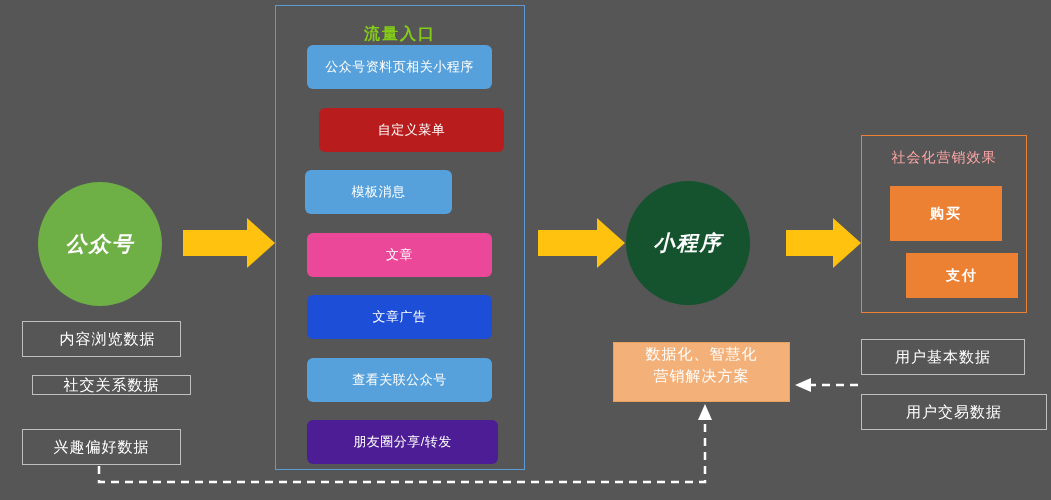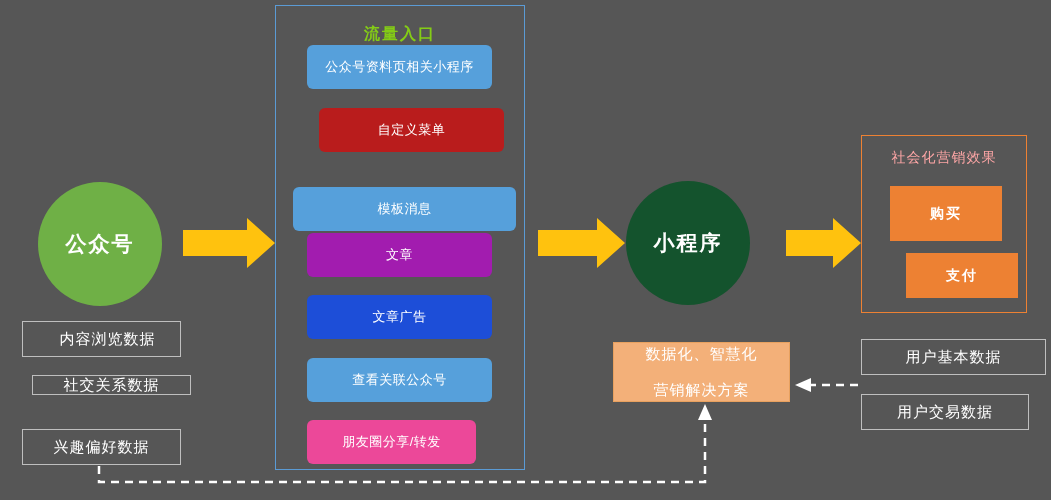--- a/index.html
+++ b/index.html
@@ -10,21 +10,21 @@
     overflow:hidden;
     position:relative;
   }
   #stage{position:absolute;left:0;top:0;width:1051px;height:500px;}
   .abs{position:absolute;box-sizing:border-box;}
 
   
   .circle{
     border-radius:50%;
     display:flex;align-items:center;justify-content:center;
-    color:#ffffff;font-weight:bold;letter-spacing:2px;
+    color:#ffffff;font-weight:bold;letter-spacing:2px;font-style:italic;
   }
 
   
   .panel-blue{border:1.5px solid #5B9BD5;}
   .panel-title{
     color:#84cc16;font-size:16px;font-weight:bold;letter-spacing:2px;
     text-align:center;width:100%;
   }
   .blue-item{
     display:flex;align-items:center;justify-content:center;
@@ -45,21 +45,21 @@
   
   .tag{
     border:1.5px solid #bfbfbf;
     display:flex;align-items:center;justify-content:center;
     color:#ffffff;font-size:15px;letter-spacing:1px;
   }
 
   
   .peach{
     background:#F3B079;border:1.5px solid #E8A15F;
-    display:flex;flex-direction:column;align-items:center;justify-content:space-between;
+    display:flex;flex-direction:column;align-items:center;justify-content:flex-start;
     color:#ffffff;font-size:15px;line-height:1.45;letter-spacing:1px;
   }
 
   svg{position:absolute;left:0;top:0;pointer-events:none;}
 </style>
 </head>
 <body>
 
 <div id="stage">
 
@@ -94,33 +94,33 @@
 
   <div class="abs panel-blue" style="left:275px;top:5px;width:250px;height:465px;">
     <div class="abs panel-title" style="left:0;top:18px;">流量入口</div>
   </div>
   <div class="abs blue-item" style="left:307px;top:45px;width:185px;height:44px;background:#56A0DB;">
     <span>公众号资料页相关小程序</span>
   </div>
   <div class="abs blue-item" style="left:307px;top:108px;width:185px;height:44px;background:#b91c1c;margin-left:12px;">
     <span>自定义菜单</span>
   </div>
-  <div class="abs blue-item" style="left:293px;top:170px;width:223px;height:44px;background:#56A0DB;margin-top:17px;">
+  <div class="abs blue-item" style="left:305px;top:170px;width:147px;height:44px;background:#56A0DB;">
     <span>模板消息</span>
   </div>
-  <div class="abs blue-item" style="left:307px;top:233px;width:185px;height:44px;background:#a21caf;">
+  <div class="abs blue-item" style="left:307px;top:233px;width:185px;height:44px;background:#ec4899;">
     <span>文章</span>
   </div>
   <div class="abs blue-item" style="left:307px;top:295px;width:185px;height:44px;background:#1d4ed8;">
     <span>文章广告</span>
   </div>
   <div class="abs blue-item" style="left:307px;top:358px;width:185px;height:44px;background:#56A0DB;">
     <span>查看关联公众号</span>
   </div>
-  <div class="abs blue-item" style="left:307px;top:420px;width:169px;height:44px;background:#ec4899;">
+  <div class="abs blue-item" style="left:307px;top:420px;width:191px;height:44px;background:#4c1d95;">
     <span>朋友圈分享/转发</span>
   </div>
 
   <div class="abs circle" style="left:626px;top:181px;width:124px;height:124px;background:#14532d;font-size:21px;">
     <span>小程序</span>
   </div>
 
   <div class="abs panel-orange" style="left:861px;top:135px;width:166px;height:178px;">
     <div class="abs orange-title" style="left:0;top:13px;">社会化营销效果</div>
   </div>
@@ -139,20 +139,20 @@
   <div class="abs tag" style="left:22px;top:321px;width:159px;height:36px;padding-left:12px;">
     <span>内容浏览数据</span>
   </div>
   <div class="abs tag" style="left:32px;top:375px;width:159px;height:20px;">
     <span>社交关系数据</span>
   </div>
   <div class="abs tag" style="left:22px;top:429px;width:159px;height:36px;">
     <span>兴趣偏好数据</span>
   </div>
 
-  <div class="abs tag" style="left:861px;top:339px;width:185px;height:36px;">
+  <div class="abs tag" style="left:861px;top:339px;width:164px;height:36px;">
     <span>用户基本数据</span>
   </div>
-  <div class="abs tag" style="left:861px;top:394px;width:168px;height:36px;">
+  <div class="abs tag" style="left:861px;top:394px;width:186px;height:36px;">
     <span>用户交易数据</span>
   </div>
 
 </div>
 
 </body></html>

